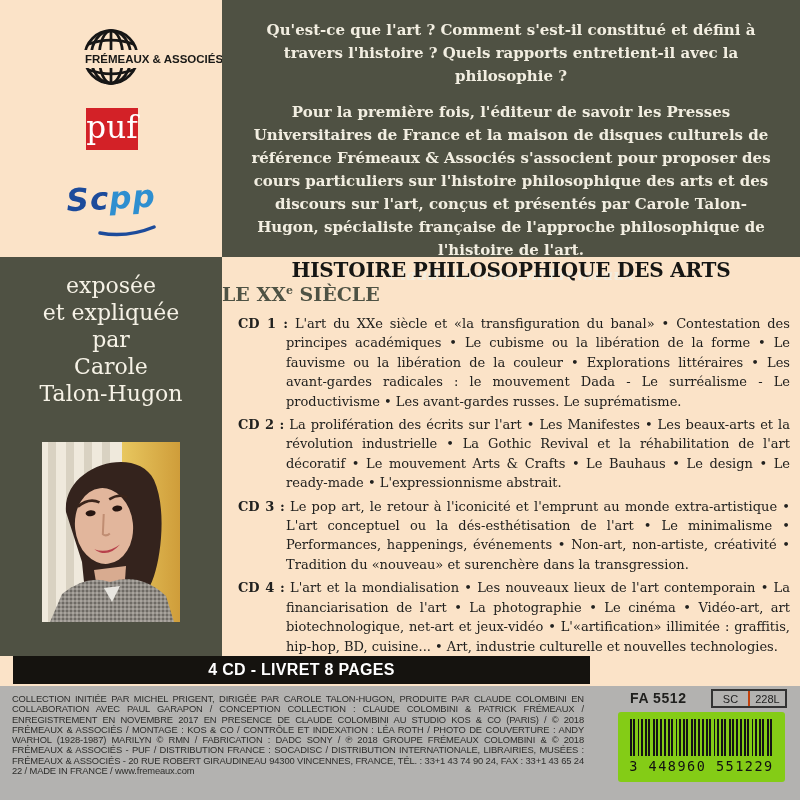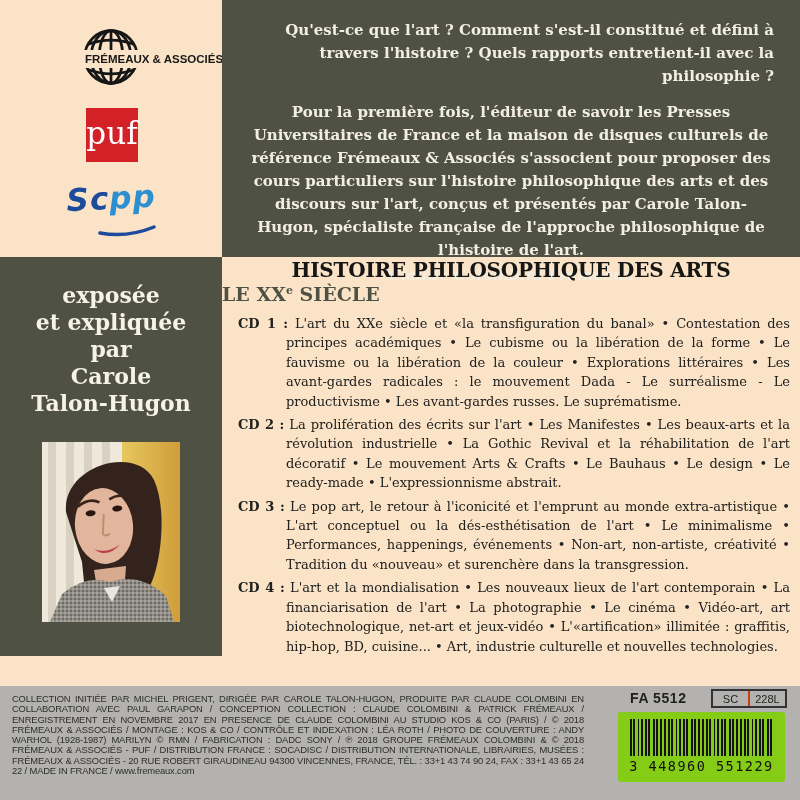--- a/index.html
+++ b/index.html
@@ -12,48 +12,48 @@
   
   #logo-area{left:0;top:0;width:222px;height:257px;}
   .globe-wrap{position:absolute;left:82px;top:28px;width:58px;height:58px;}
   .fremeaux-label{position:absolute;left:0;top:48px;width:222px;text-align:center;padding-left:43px;}
   .fremeaux-label span{
     background:var(--cream,#fbe3c8);padding:3px 2px;
     font-family:"Liberation Sans",sans-serif;font-weight:bold;
     font-size:11.5px;letter-spacing:0;color:#191917;white-space:nowrap;
   }
   .puf-box{
-    position:absolute;left:86px;top:108px;width:52px;height:54px;
+    position:absolute;left:86px;top:108px;width:52px;height:42px;
     background:var(--puf-red,#d32127);color:#fff;
     display:flex;align-items:center;justify-content:center;
     font-family:"DejaVu Serif",serif;font-size:31px;line-height:1;
     padding-bottom:4px;box-sizing:border-box;
   }
   .scpp{
     position:absolute;left:0;top:180px;width:222px;text-align:center;
     font-family:"DejaVu Sans",sans-serif;font-style:italic;font-weight:bold;
     font-size:31px;letter-spacing:1px;transform:rotate(-3deg);
   }
   .scpp .sc{color:var(--scpp-dark-blue,#1c4b9b);}
   .scpp .pp{color:var(--scpp-light-blue,#2e8fd0);}
   .scpp-swoosh{position:absolute;left:98px;top:222px;width:58px;height:12px;}
   
   #intro{
     left:222px;top:0;width:578px;height:257px;background:var(--olive,#4f5143);
     color:#f2eee1;text-align:center;box-sizing:border-box;
     padding:19px 26px 0;font-weight:bold;font-size:15px;line-height:23px;
   }
-  #intro .q{margin:0 0 13px;text-align:right;}
+  #intro .q{margin:0 0 13px;}
   #intro .p{margin:0;}
   #intro .sig{font-style:italic;margin-top:1px;font-size:15.5px;}
   
   #side{left:0;top:257px;width:222px;height:399px;background:var(--olive,#4f5143);}
   .side-caption{
-    margin-top:25px;text-align:center;color:#f6f2e6;
-    font-weight:bold;font-size:22px;line-height:27px;
+    margin-top:15px;text-align:center;color:#f6f2e6;
+    font-weight:normal;font-size:22px;line-height:27px;
   }
   .portrait{position:absolute;left:42px;top:185px;width:138px;height:180px;}
   
   #main{left:222px;top:257px;width:578px;height:399px;color:#21211f;}
   .title1{
     margin-top:1px;text-align:center;font-weight:bold;font-size:20px;
     letter-spacing:-0.2px;color:#161614;
   }
   .title2{
     font-weight:bold;font-size:19px;margin-top:1px;
@@ -190,20 +190,23 @@
     <div class="title1">HISTOIRE PHILOSOPHIQUE DES ARTS</div>
     <div class="title2"><span>LE XX</span><sup>e</sup><span> SIÈCLE</span></div>
     <div class="cd-list">
       <p class="cd-item"><span class="cd-label">CD 1 :</span> <span>L'art du XXe siècle et «la transfiguration du banal» • Contestation des principes académiques • Le cubisme ou la libération de la forme • Le fauvisme ou la libération de la couleur • Explorations littéraires • Les avant-gardes radicales : le mouvement Dada - Le surréalisme - Le productivisme • Les avant-gardes russes. Le suprématisme.</span></p>
       <p class="cd-item"><span class="cd-label">CD 2 :</span> <span>La prolifération des écrits sur l'art • Les Manifestes • Les beaux-arts et la révolution industrielle • La Gothic Revival et la réhabilitation de l'art décoratif • Le mouvement Arts &amp; Crafts • Le Bauhaus • Le design • Le ready-made • L'expressionnisme abstrait.</span></p>
       <p class="cd-item"><span class="cd-label">CD 3 :</span> <span>Le pop art, le retour à l'iconicité et l'emprunt au monde extra-artistique • L'art conceptuel ou la dés-esthétisation de l'art • Le minimalisme • Performances, happenings, événements • Non-art, non-artiste, créativité • Tradition du «nouveau» et surenchère dans la transgression.</span></p>
       <p class="cd-item"><span class="cd-label">CD 4 :</span> <span>L'art et la mondialisation • Les nouveaux lieux de l'art contemporain • La financiarisation de l'art • La photographie • Le cinéma • Vidéo-art, art biotechnologique, net-art et jeux-vidéo • L'«artification» illimitée : graffitis, hip-hop, BD, cuisine... • Art, industrie culturelle et nouvelles technologies.</span></p>
     </div>
   </div>
 
+  <div class="abs" id="banner">
+    <span>4 CD - LIVRET 8 PAGES</span>
+  </div>
 
   <div class="abs" id="footer">
     <div class="credits">COLLECTION INITIÉE PAR MICHEL PRIGENT, DIRIGÉE PAR CAROLE TALON-HUGON, PRODUITE PAR CLAUDE COLOMBINI EN COLLABORATION AVEC PAUL GARAPON / CONCEPTION COLLECTION : CLAUDE COLOMBINI &amp; PATRICK FRÉMEAUX / ENREGISTREMENT EN NOVEMBRE 2017 EN PRESENCE DE CLAUDE COLOMBINI AU STUDIO KOS &amp; CO (PARIS) / © 2018 FRÉMEAUX &amp; ASSOCIÉS / MONTAGE : KOS &amp; CO / CONTRÔLE ET INDEXATION : LÉA ROTH / PHOTO DE COUVERTURE : ANDY WARHOL (1928-1987) MARILYN © RMN / FABRICATION : DADC SONY / ℗ 2018 GROUPE FRÉMEAUX COLOMBINI &amp; © 2018 FRÉMEAUX &amp; ASSOCIÉS - PUF / DISTRIBUTION FRANCE : SOCADISC / DISTRIBUTION INTERNATIONALE, LIBRAIRIES, MUSÉES : FRÉMEAUX &amp; ASSOCIÉS - 20 RUE ROBERT GIRAUDINEAU 94300 VINCENNES, FRANCE, TÉL. : 33+1 43 74 90 24, FAX : 33+1 43 65 24 22 / MADE IN FRANCE / www.fremeaux.com</div>
     <div class="catalog">FA 5512</div>
     <div class="sc-box">
       <div class="sc-cell">SC</div>
       <div class="sc-cell">228L</div>
     </div>
     <div class="barcode-panel">
       <div class="bars"></div>

